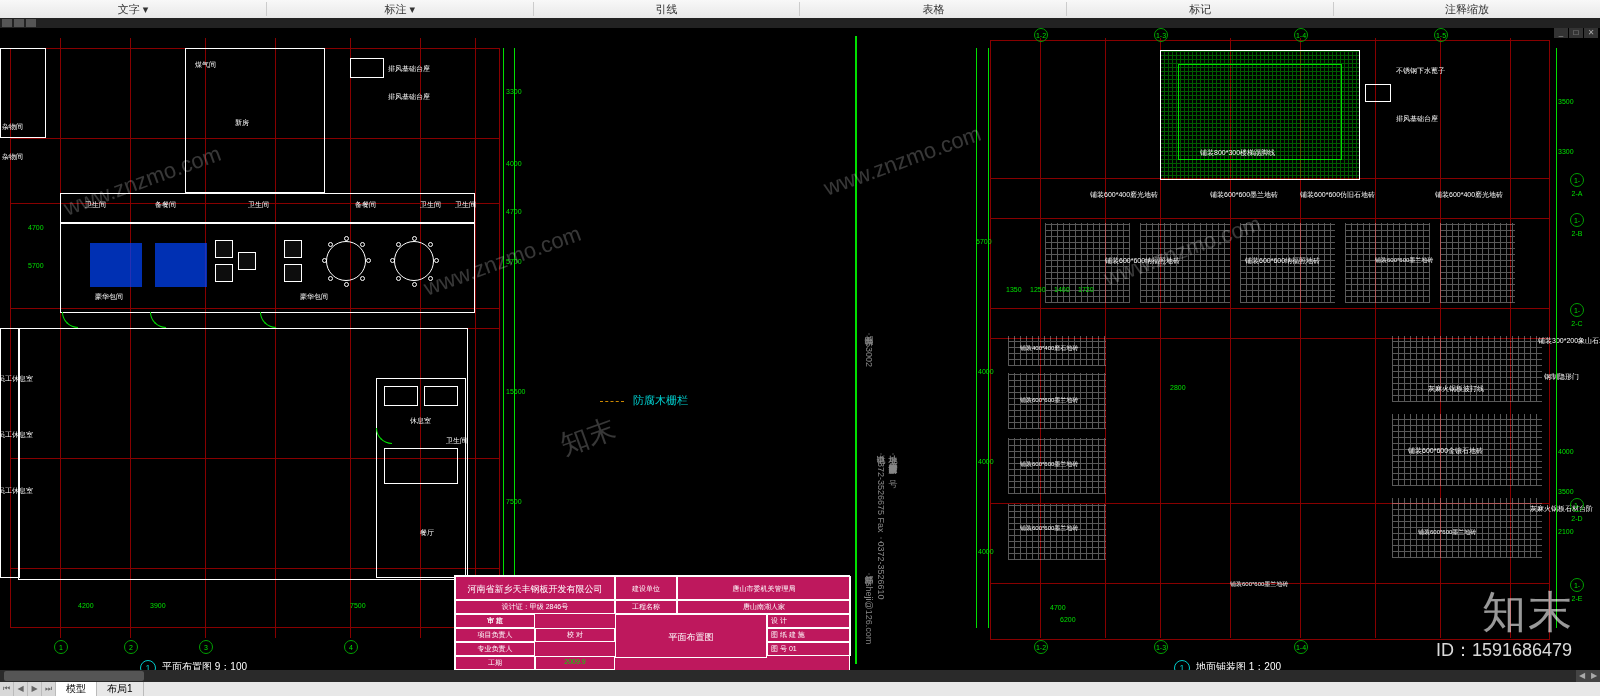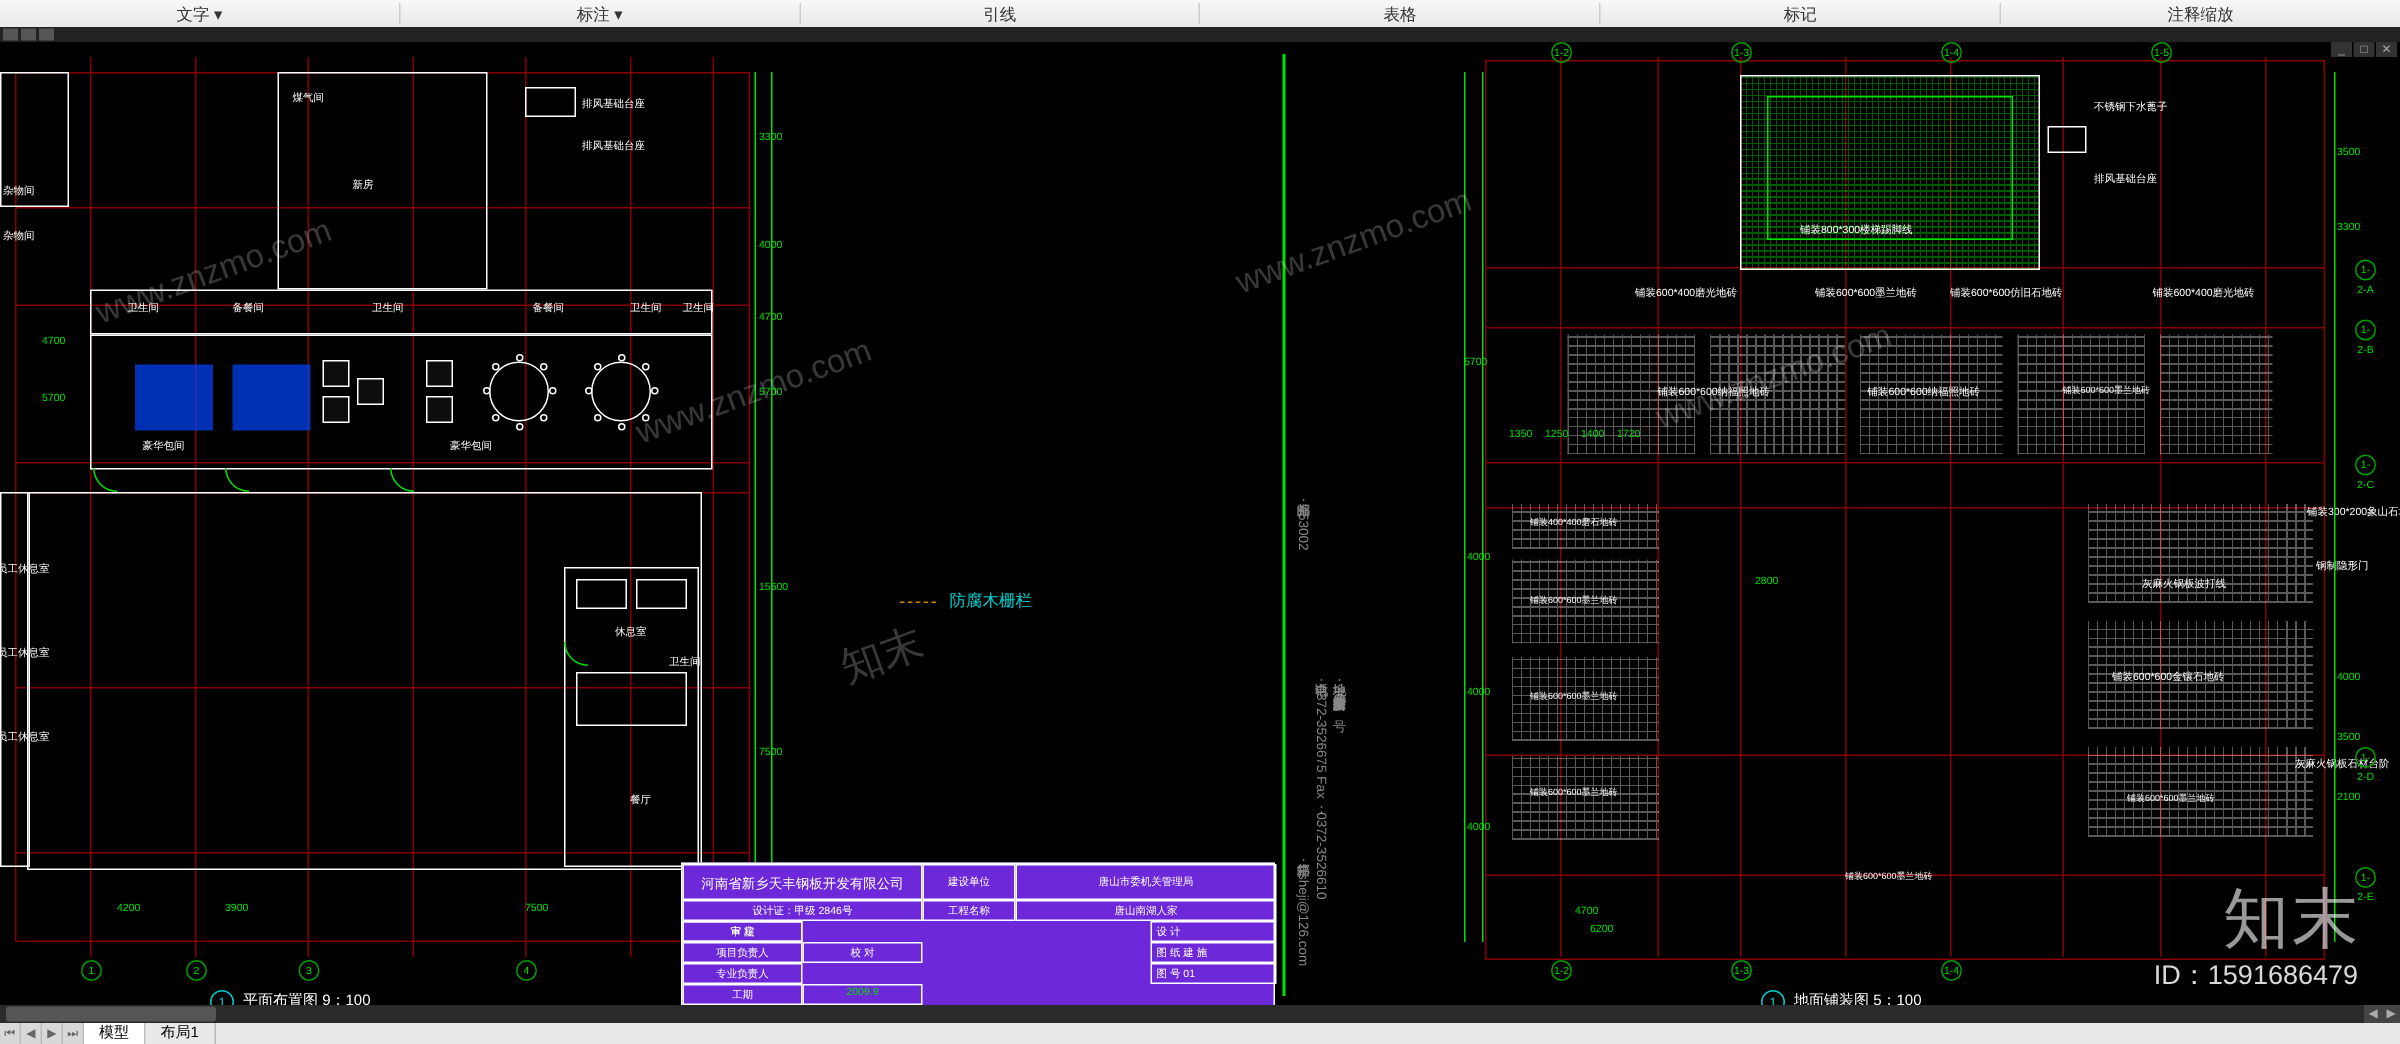--- a/index.html
+++ b/index.html
@@ -56,21 +56,21 @@
 .dimline-v { position: absolute; width: 0; border-left: 1px solid #00e000; }
 .grid-bubble { position: absolute; width: 14px; height: 14px; border: 1px solid #00a000; border-radius: 50%; font-size: 7px; color: #00e000; text-align: center; line-height: 13px; }
 
 
 .center-div { position: absolute; left: 855px; top: 8px; width: 0; height: 628px; border-left: 2px solid #00e000; }
 
 
 .legend-box { position: absolute; left: 600px; top: 365px; font-size: 11px; color: #0cc; }
 .legend-swatch { display: inline-block; width: 24px; height: 0; border-top: 1px dashed #cc8800; vertical-align: middle; margin-right: 6px; }
 
-.titleblock { position: absolute; border: 1px solid #fff; background: #6d28d9; }
+.titleblock { position: absolute; border: 1px solid #fff; background: #be185d; }
 .tb-cell { position: absolute; border: 1px solid #fff; font-size: 7px; color: #fff; padding: 1px 3px; overflow: hidden; }
 
 .view-title { position: absolute; font-size: 10px; color: #fff; display: flex; align-items: center; gap: 6px; }
 .view-num { width: 16px; height: 16px; border: 1px solid #0cc; border-radius: 50%; text-align: center; line-height: 15px; color: #0cc; font-size: 9px; }
 
 
 .table-green { position: absolute; border: 1px solid #00e000; }
 
 
 .furn-rect { position: absolute; border: 1px solid #fff; }
@@ -244,20 +244,21 @@
     <div class="titleblock" style="left:454px; top:547px; width:396px; height:96px">
       <div class="tb-cell" style="left:0; top:0; width:160px; height:24px; font-size:9px; text-align:center; line-height:22px">河南省新乡天丰钢板开发有限公司</div>
       <div class="tb-cell" style="left:0; top:24px; width:160px; height:14px; text-align:center">设计证：甲级  2846号</div>
       <div class="tb-cell" style="left:160px; top:0; width:62px; height:24px; text-align:center; line-height:22px">建设单位</div>
       <div class="tb-cell" style="left:222px; top:0; width:174px; height:24px; text-align:center; line-height:22px">唐山市委机关管理局</div>
       <div class="tb-cell" style="left:160px; top:24px; width:62px; height:14px; text-align:center">工程名称</div>
       <div class="tb-cell" style="left:222px; top:24px; width:174px; height:14px; text-align:center">唐山南湖人家</div>
 
       <div class="tb-cell" style="left:0; top:38px; width:80px; height:14px; text-align:center">审  定</div>
       <div class="tb-cell" style="left:80; top:38px; width:80px; height:14px; text-align:center">审  核</div>
+      <div class="tb-cell" style="left:160px; top:38px; width:152px; height:44px; text-align:center; font-size:9px; line-height:42px">平面布置图</div>
       <div class="tb-cell" style="left:312px; top:38px; width:84px; height:14px">设 计</div>
       <div class="tb-cell" style="left:312px; top:52px; width:84px; height:14px">图  纸  建 施</div>
       <div class="tb-cell" style="left:312px; top:66px; width:84px; height:14px">图 号  01</div>
 
       <div class="tb-cell" style="left:0; top:52px; width:80px; height:14px; text-align:center">项目负责人</div>
       <div class="tb-cell" style="left:80px; top:52px; width:80px; height:14px; text-align:center">校  对</div>
       <div class="tb-cell" style="left:0; top:66px; width:80px; height:14px; text-align:center">专业负责人</div>
       <div class="tb-cell" style="left:0; top:80px; width:80px; height:14px; text-align:center">工期</div>
       <div class="tb-cell" style="left:80px; top:80px; width:80px; height:14px; text-align:center; color:#00e000">2009.9</div>
     </div>
@@ -363,21 +364,21 @@
       <div class="grid-bubble" style="left:224px; top:612px">1-3</div>
       <div class="grid-bubble" style="left:364px; top:612px">1-4</div>
       <div class="grid-bubble" style="left:640px; top:145px">1-2-A</div>
       <div class="grid-bubble" style="left:640px; top:185px">1-2-B</div>
       <div class="grid-bubble" style="left:640px; top:275px">1-2-C</div>
       <div class="grid-bubble" style="left:640px; top:470px">1-2-D</div>
       <div class="grid-bubble" style="left:640px; top:550px">1-2-E</div>
 
       <div class="view-title" style="left:244px; top:632px">
         <span class="view-num">1</span>
-        <span style="border-bottom:1px solid #fff; padding-bottom:1px">地面铺装图 5：100</span>
+        <span style="border-bottom:1px solid #fff; padding-bottom:1px">地面铺装图 1：200</span>
       </div>
     </div>
 
     <div class="watermark" style="left:60px; top:140px">www.znzmo.com</div>
     <div class="watermark" style="left:420px; top:220px">www.znzmo.com</div>
     <div class="watermark" style="left:560px; top:390px; font-size:28px">知末</div>
     <div class="watermark" style="left:820px; top:120px">www.znzmo.com</div>
     <div class="watermark" style="left:1100px; top:210px">www.znzmo.com</div>
     <div class="wm-big">知末</div>
     <div class="wm-id">ID：1591686479</div>

